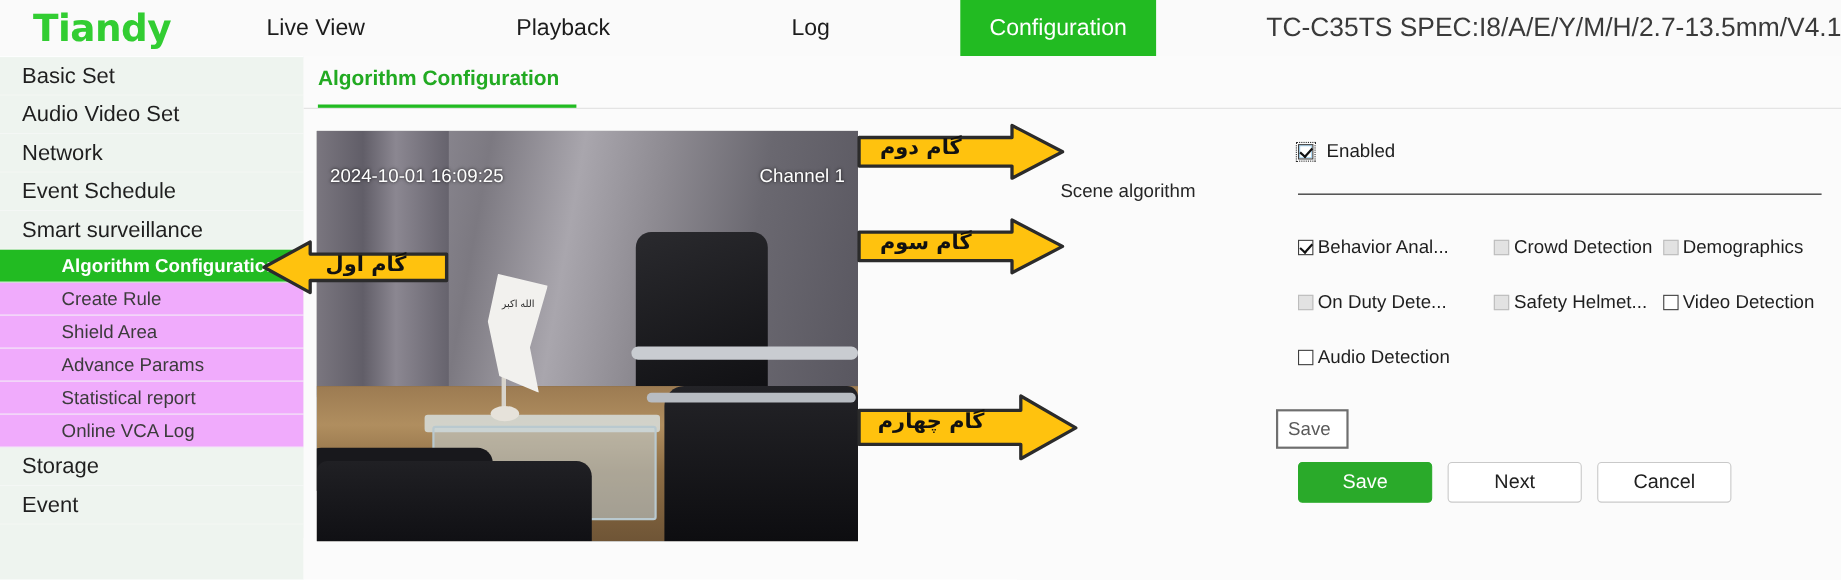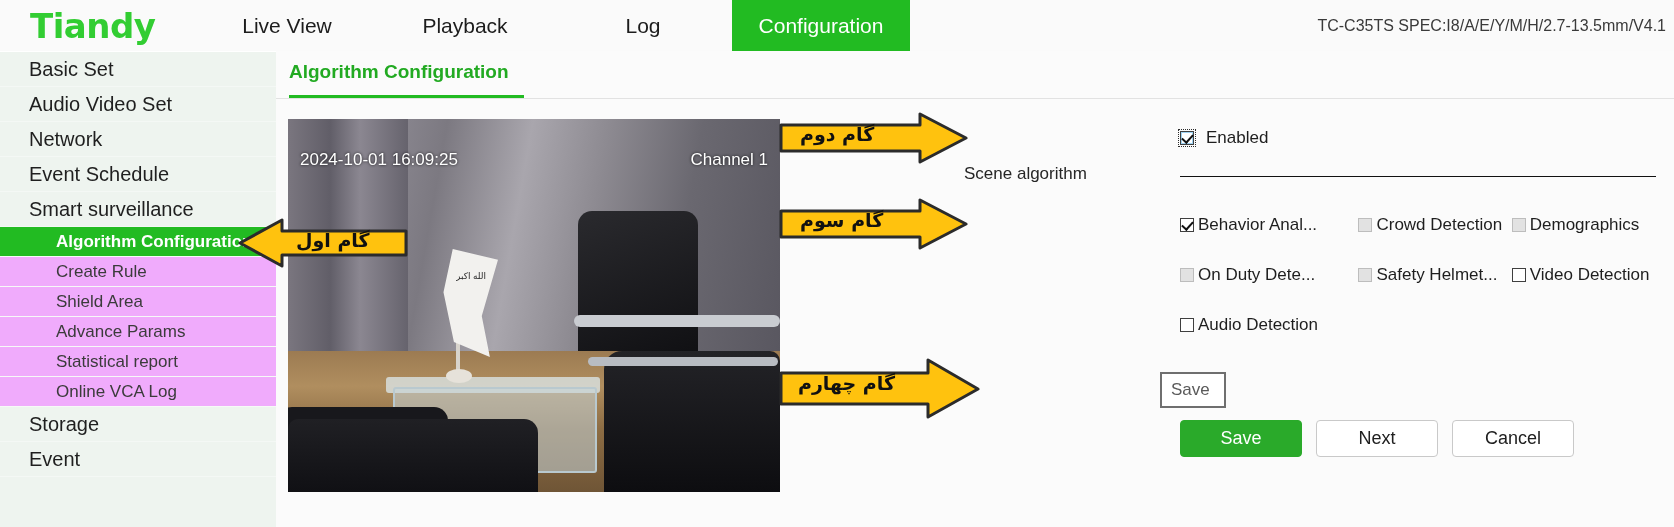--- a/index.html
+++ b/index.html
@@ -15,43 +15,43 @@
   .topbar{
     position:absolute;left:0;top:0;width:1674px;height:51px;
     background:#fafafa;border-bottom:2px solid #dfe8f2;
     display:flex;align-items:center;
   }
   .logo{
     width:180px;padding-left:30px;box-sizing:border-box;
     color:#32cd32;font-size:34px;font-weight:bold;letter-spacing:-0.5px;
     font-family:"DejaVu Sans",sans-serif;
   }
-  .navtabs{display:flex;align-items:center;height:51px;margin-left:18px;}
+  .navtabs{display:flex;align-items:center;height:51px;margin-left:18px;gap:47px;}
   .navtab{
     display:flex;align-items:center;justify-content:center;
     width:178px;height:51px;box-sizing:border-box;
     font-size:21px;color:#1c1c1c;cursor:pointer;
   }
   .navtab.active{background:#22bb22;color:#ffffff;}
   .devmodel{
-    margin-left:auto;padding-right:8px;
-    font-size:16px;color:#3a3a3a;white-space:nowrap;
+    margin-left:auto;padding-right:0;
+    font-size:24px;color:#3a3a3a;white-space:nowrap;
   }
 
   
   .sidebar{
     position:absolute;left:0;top:51px;width:276px;height:476px;
     background:#eef4ef;box-sizing:border-box;
   }
   .side-top{
     width:276px;height:1px;background:#ffffff;
   }
   .side-item{
     height:35px;line-height:35px;box-sizing:border-box;
-    padding-left:29px;font-size:20px;color:#1f1f1f;
+    padding-left:20px;font-size:20px;color:#1f1f1f;
     background:#dfeae1;border-bottom:1px solid #f4f8f5;cursor:pointer;
   }
   .side-group{background:#eef4ef;}
   .side-sub{
     height:30px;line-height:30px;box-sizing:border-box;
     padding-left:56px;font-size:17px;color:#3b3b3b;
     background:#f0abfc;border-bottom:1px solid #f6faf7;cursor:pointer;
   }
   .side-sub.active{background:#22bb22;color:#ffffff;font-weight:600;}
   .side-bottom-pad{height:12px;background:#eef4ef;}

